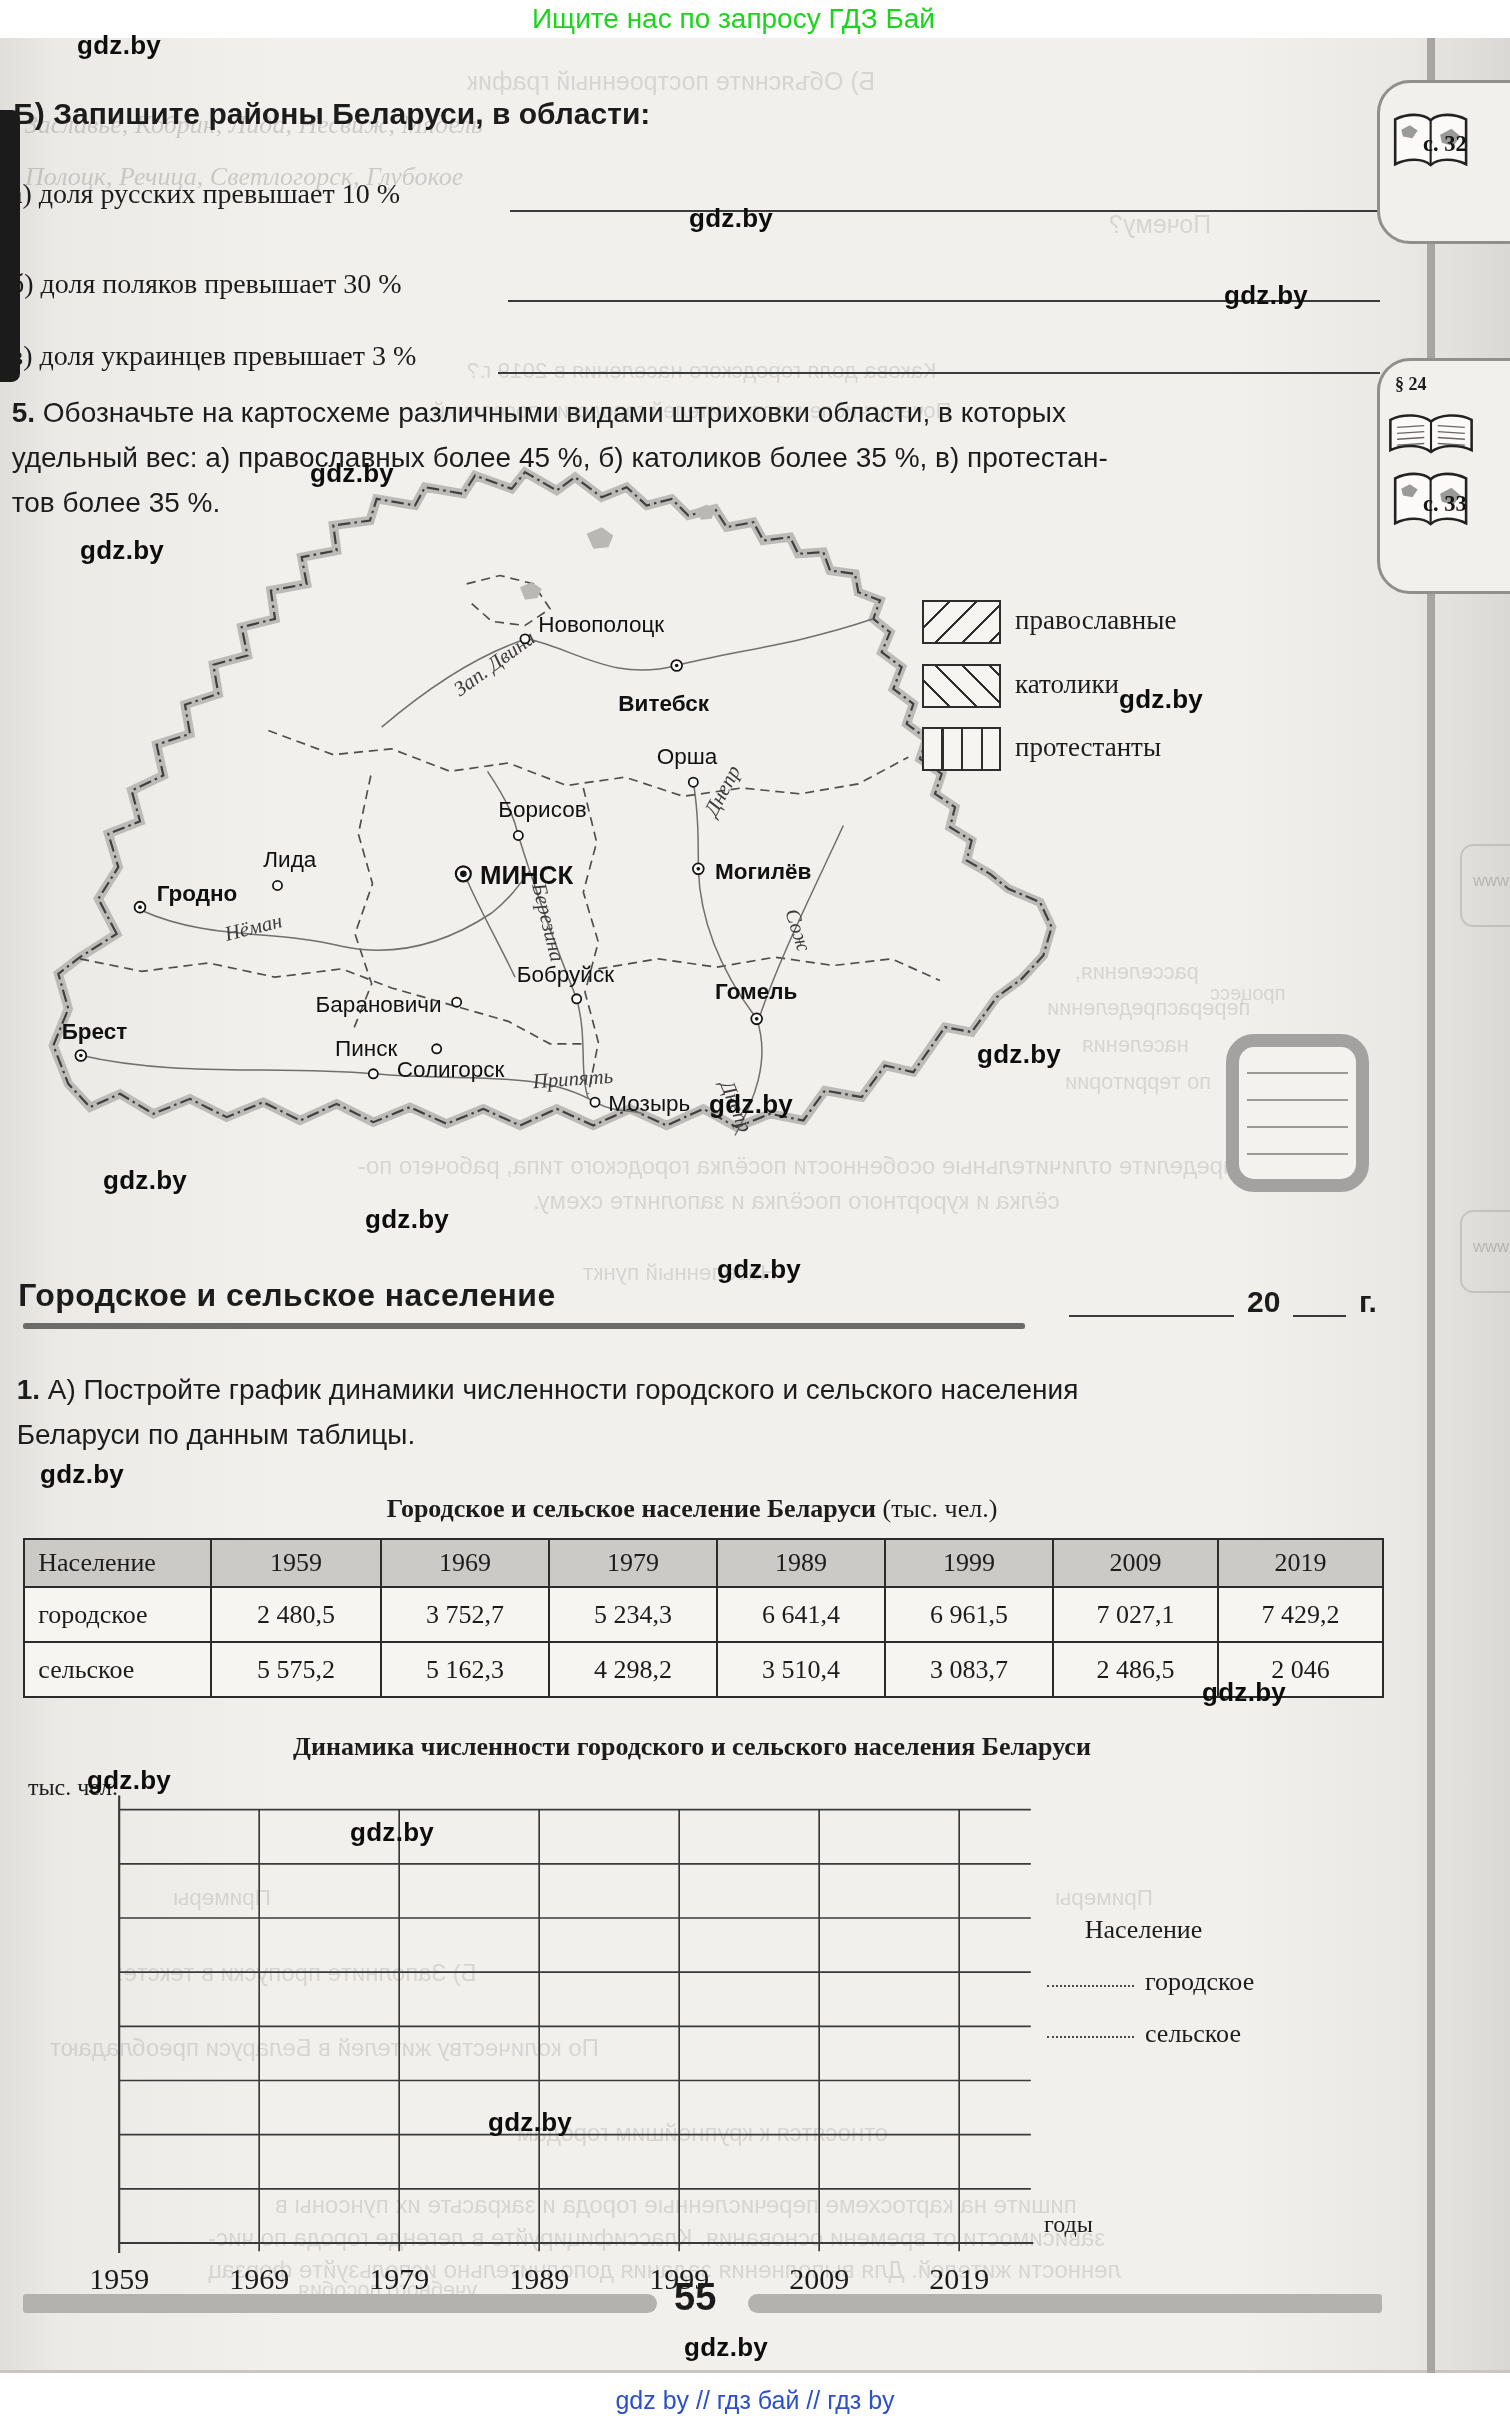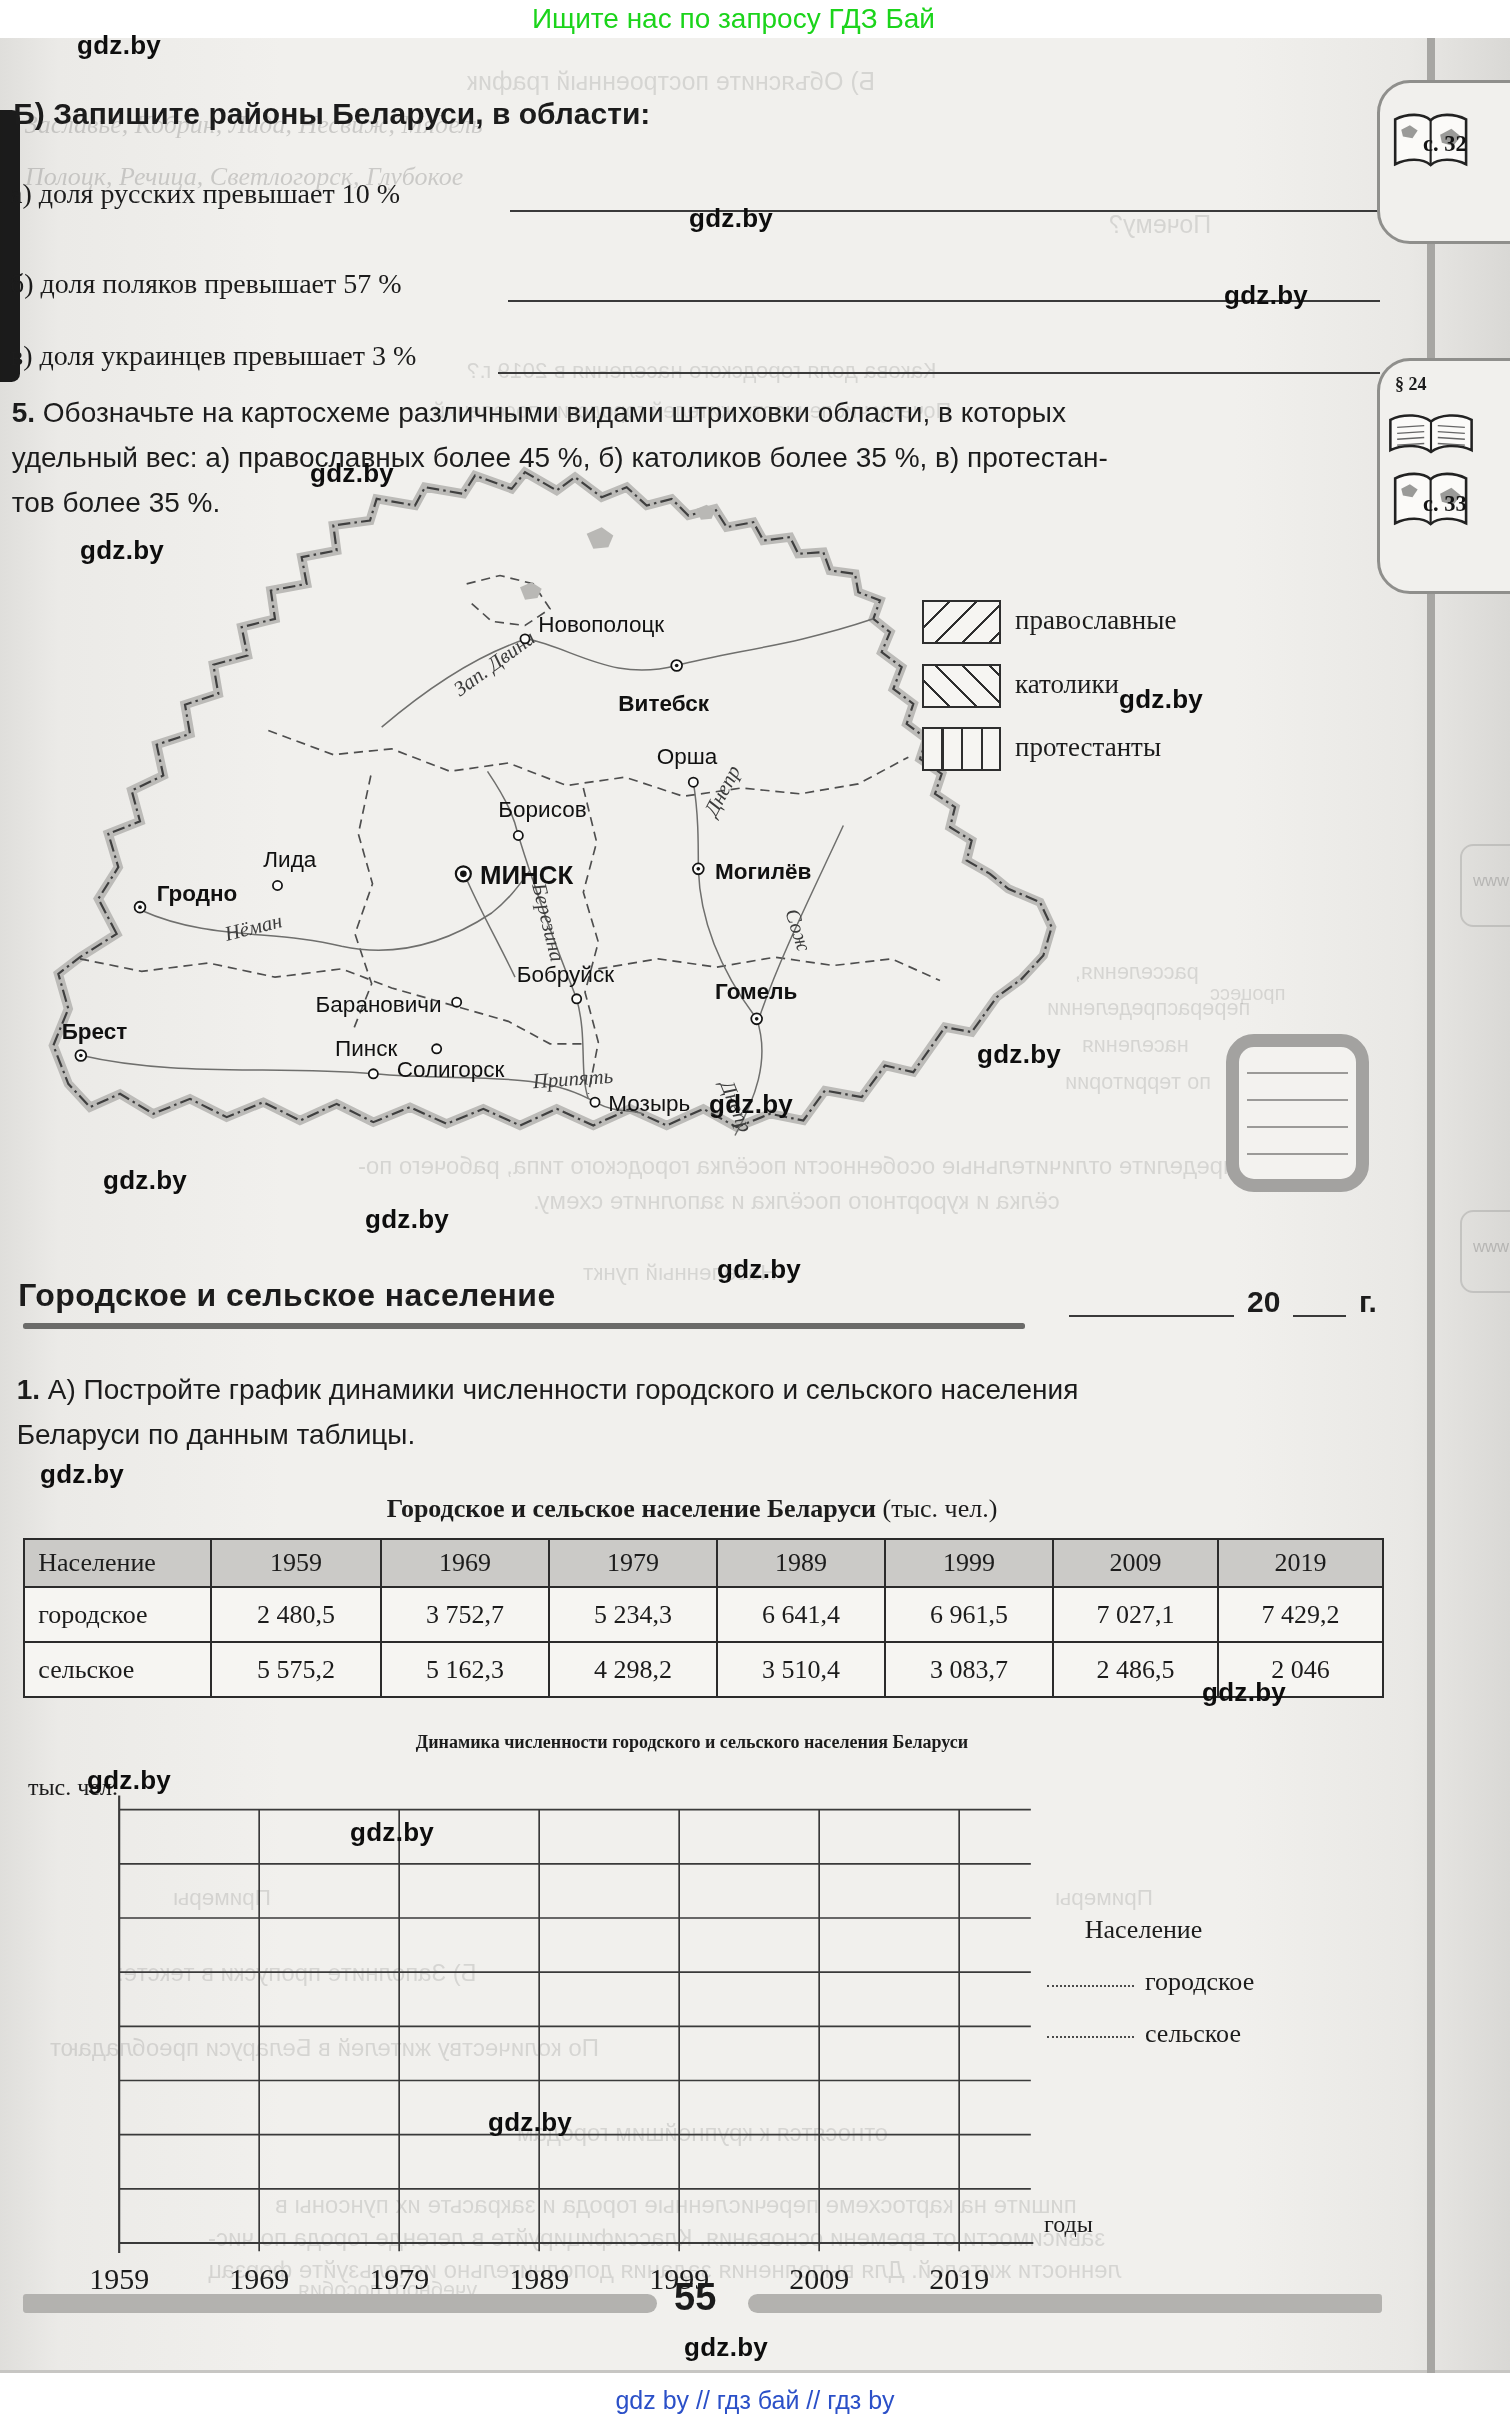--- a/index.html
+++ b/index.html
@@ -42,21 +42,21 @@
             font-family:"Liberation Serif",serif;font-size:26px;z-index:10;background:#f6f5f2;}
   table.pop th,table.pop td{border:2.1px solid #2b2b2b;padding:0 8.3px;}
   table.pop th{background:#cbcac7;font-weight:normal;height:46px;}
   table.pop td{height:53px;text-align:center;}
   table.pop .rname{text-align:left;padding-left:13.3px;}
   table.pop th.rname{text-align:left;}
 
   .tbl-title{position:absolute;left:0;top:1494px;width:1384px;text-align:center;
              font-family:"Liberation Serif",serif;font-size:26px;z-index:10;}
   .chart-title{position:absolute;left:0;top:1732px;width:1384px;text-align:center;
-               font-family:"Liberation Serif",serif;font-weight:bold;font-size:18px;z-index:10;}
+               font-family:"Liberation Serif",serif;font-weight:bold;font-size:26px;z-index:10;}
   .axis-unit{position:absolute;font-family:"Liberation Serif",serif;font-size:24px;z-index:10;}
 
   
   .cl-title{position:absolute;left:1052px;top:1915px;width:183px;text-align:center;
             font-family:"Liberation Serif",serif;font-size:26px;z-index:10;}
   .cl-dots{position:absolute;width:87px;height:0;border-top:2.5px dotted #4a4a4a;z-index:10;}
   .cl-label{position:absolute;font-family:"Liberation Serif",serif;font-size:26px;z-index:10;}
 
   
   .band{position:absolute;top:2294px;height:19px;background:#b3b2af;z-index:10;}
@@ -115,21 +115,21 @@
       <div class="bleed mir" style="left: 208px; top: 2224px; font-size: 24px;">зависимости от времени основания. Классифицируйте в легенде города по чис-</div>
       <div class="bleed mir" style="left: 208px; top: 2256px; font-size: 24px;">ленности жителей. Для выполнения задания дополнительно используйте форзац</div>
       <div class="bleed mir" style="left: 292px; top: 2277px; font-size: 21.7px;">учебного пособия.</div>
     </div>
 
   <div class="abs h-bold nw" style="left:13.3px;top:97px;">Б) Запишите районы Беларуси, в области:</div>
 
   <div class="abs row-serif nw" style="left:10px;top:178px;">а) доля русских превышает 10 %</div>
   <div class="blank" style="left:510px;top:210px;width:870px;"></div>
 
-  <div class="abs row-serif nw" style="left:10px;top:268px;">б) доля поляков превышает 57 %</div>
+  <div class="abs row-serif nw" style="left:10px;top:268px;">б) доля поляков превышает 30 %</div>
   <div class="blank" style="left:508px;top:300px;width:872px;"></div>
 
   <div class="abs row-serif nw" style="left:10px;top:340px;">в) доля украинцев превышает 3 %</div>
   <div class="blank" style="left:498px;top:372px;width:882px;"></div>
 
   <div class="abs task-line nw" style="left:11.7px;top:397px;"><b>5.</b><span> Обозначьте на картосхеме различными видами штриховки области, в которых</span></div>
   <div class="abs task-line nw" style="left:11.7px;top:442px;">удельный вес: а) православных более 45 %, б) католиков более 35 %, в) протестан-</div>
   <div class="abs task-line nw" style="left:11.7px;top:487px;">тов более 35 %.</div>
 
   <svg width="1510" height="2426" viewBox="0 0 1812 2910">

